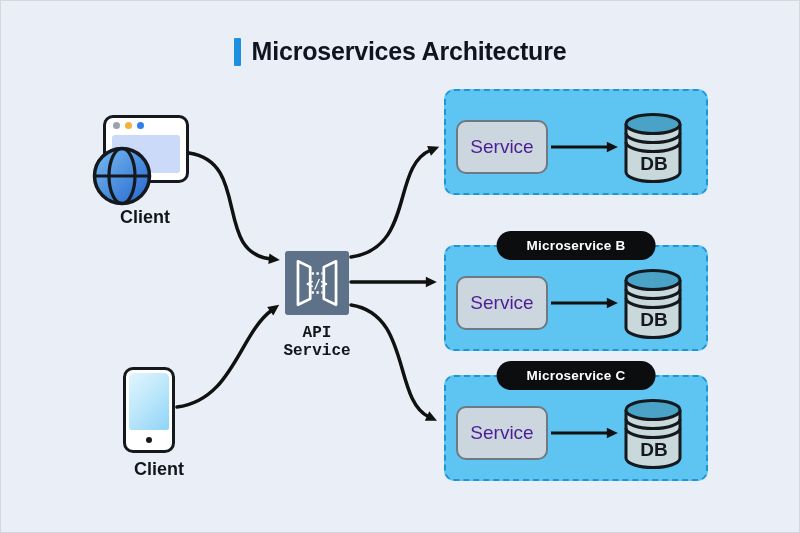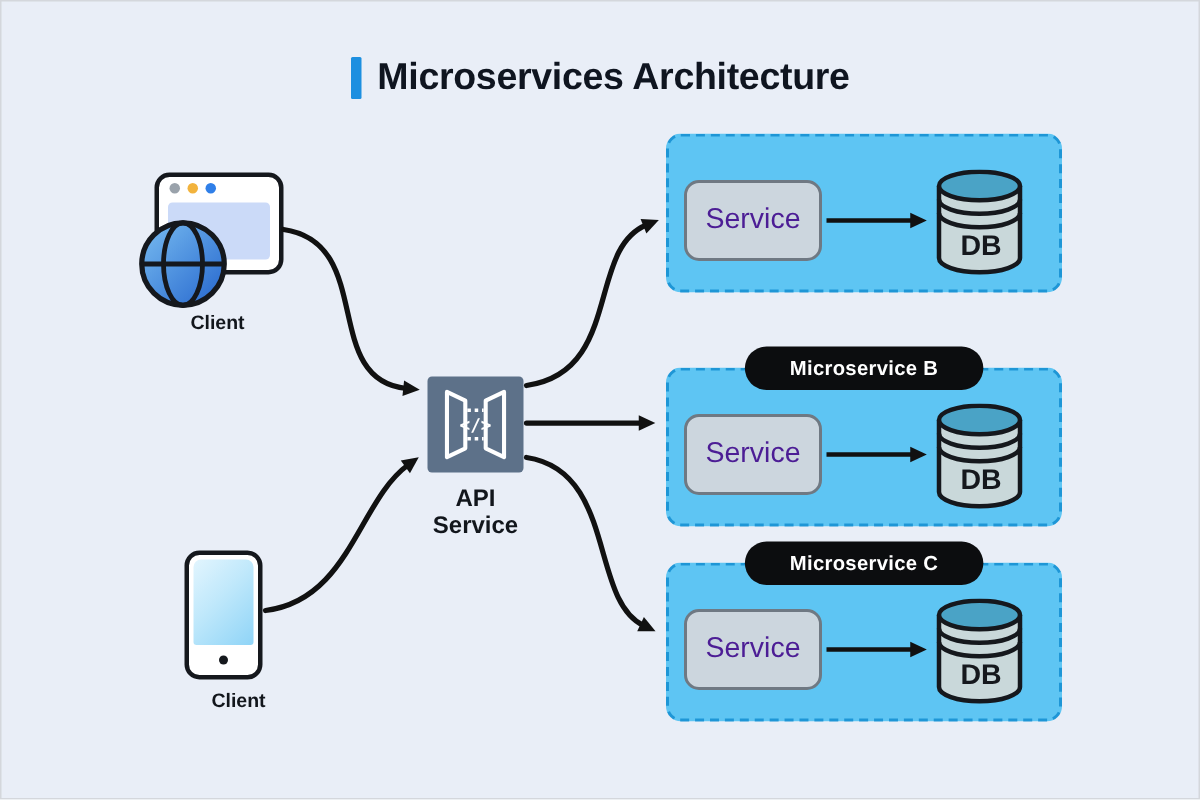--- a/index.html
+++ b/index.html
@@ -11,38 +11,38 @@
     overflow:hidden;
   }
   
   .title-row{position:absolute;top:36px;left:0;width:100%;display:flex;justify-content:center;align-items:center;gap:11px;}
   .accent-bar{width:7px;height:28px;background:#1d8fe0;border-radius:1px;}
   .title-text{font-size:25px;font-weight:800;color:#0f1520;letter-spacing:-0.2px;}
   
   .client-group{position:absolute;width:124px;}
   .client-browser{left:82px;top:108px;height:120px;}
   .client-phone{left:96px;top:362px;height:118px;}
-  .client-label{position:absolute;left:0;width:100%;text-align:center;font-size:13px;font-weight:700;color:#12161c;}
+  .client-label{position:absolute;left:0;width:100%;text-align:center;font-size:18px;font-weight:700;color:#12161c;}
   .client-browser .client-label{top:98px;}
   .client-phone .client-label{top:96px;}
   .browser-window{position:absolute;left:20px;top:6px;width:86px;height:68px;background:#ffffff;border:3px solid #15181d;border-radius:10px;}
   .browser-dots{position:absolute;top:4px;left:7px;display:flex;gap:5px;}
   .browser-dots i{width:7px;height:7px;border-radius:50%;}
   .dot-gray{background:#9aa2ab;}
   .dot-yellow{background:#f2b33d;}
   .dot-blue{background:#2f7fe8;}
   .browser-content{position:absolute;left:6px;right:6px;top:17px;bottom:7px;background:#cbdaf8;border-radius:3px;}
   .globe{position:absolute;left:8px;top:36px;}
   .phone-body{position:absolute;left:26px;top:4px;width:52px;height:86px;background:#ffffff;border:3px solid #15181d;border-radius:10px;}
   .phone-screen{position:absolute;left:3px;right:3px;top:3px;height:57px;border-radius:5px 5px 2px 2px;background:linear-gradient(135deg,#e2f5fe 0%,#bfe8fb 45%,#8fd4f7 100%);}
   .phone-home{position:absolute;left:50%;bottom:7px;width:6px;height:6px;margin-left:-3px;border-radius:50%;background:#15181d;}
   
   .gateway-group{position:absolute;left:266px;top:250px;width:100px;}
   .gateway-square{width:64px;height:64px;margin:0 auto;background:#5d7189;border-radius:3px;display:flex;align-items:center;justify-content:center;}
-  .gateway-label{margin-top:9px;text-align:center;font-size:16px;font-weight:700;color:#12161c;line-height:18px;}
+  .gateway-label{margin-top:9px;text-align:center;font-size:16px;font-weight:700;color:#12161c;line-height:18px;font-family:Liberation Mono, monospace;}
   
   .panel{position:absolute;left:443px;width:264px;height:106px;background:#5ec5f3;border:2.5px dashed #1e96d6;border-radius:10px;}
   .panel-a{top:88px;}
   .panel-b{top:244px;text-align:right;}
   .panel-c{top:374px;}
   .pill{position:absolute;top:-16px;left:50%;transform:translateX(-50%);background:#0c0d0f;color:#ffffff;border-radius:16px;padding:7px 30px;font-size:13.5px;font-weight:700;white-space:nowrap;letter-spacing:0.2px;}
   .service-box{position:absolute;left:10px;top:29px;width:92px;height:54px;background:#ccd6de;border:2.5px solid #6f7983;border-radius:10px;display:flex;align-items:center;justify-content:center;font-size:19px;font-weight:500;color:#4c1d95;}
   .panel-arrow{position:absolute;left:104px;top:48px;}
   .db-svg{position:absolute;left:176px;top:22px;}
   

